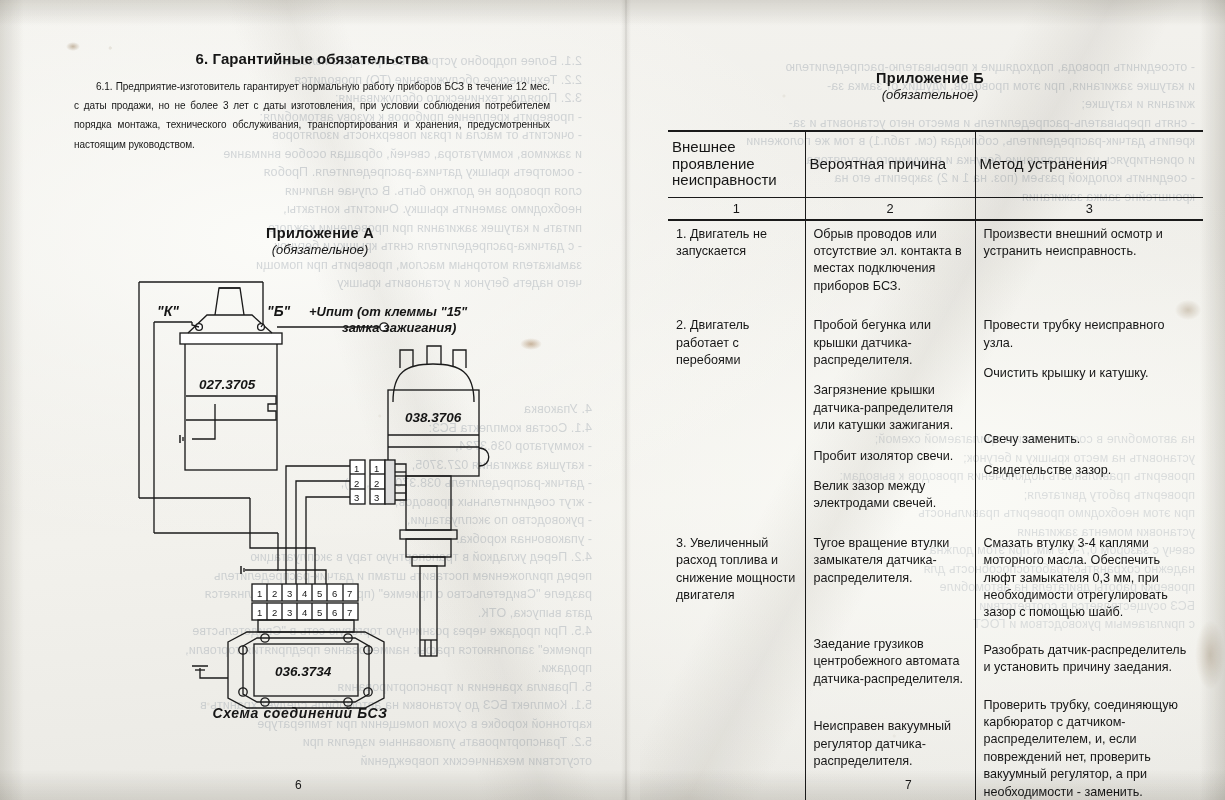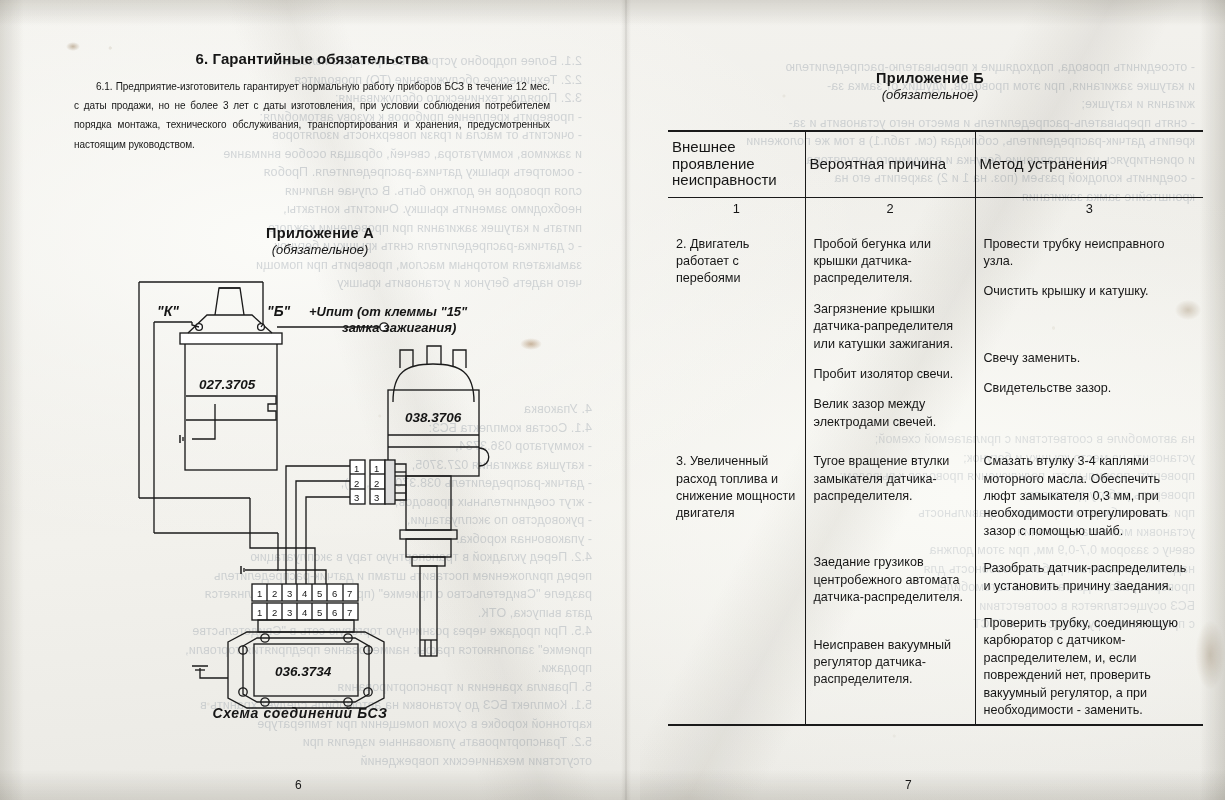--- a/index.html
+++ b/index.html
@@ -359,20 +359,29 @@
           </th>
         </tr>
         <tr class="numrow">
           <td class="rule-mid">1</td>
           <td class="rule-mid vl">2</td>
           <td class="rule-mid vl">3</td>
         </tr>
       </thead>
       <tbody>
 
+        <tr>
+          <td class="cel rule-top">1. Двигатель не запускается</td>
+          <td class="cel rule-top vl">
+            <div class="blk">Обрыв проводов или отсутствие эл. контакта в местах подключения приборов БСЗ.</div>
+          </td>
+          <td class="cel rule-top vl">
+            <div class="blk">Произвести внешний осмотр и устранить неисправность.</div>
+          </td>
+        </tr>
 
         <tr>
           <td class="cel" style="padding-top:17px !important;">2. Двигатель работает с перебоями</td>
           <td class="cel vl" style="padding-top:17px !important;">
             <div class="blk">Пробой бегунка или крышки датчика-распределителя.</div>
             <div class="blk">Загрязнение крышки датчика-рапределителя или катушки зажигания.</div>
             <div class="blk">Пробит изолятор свечи.</div>
             <div class="blk">Велик зазор между электродами свечей.</div>
           </td>
           <td class="cel vl" style="padding-top:17px !important;">

